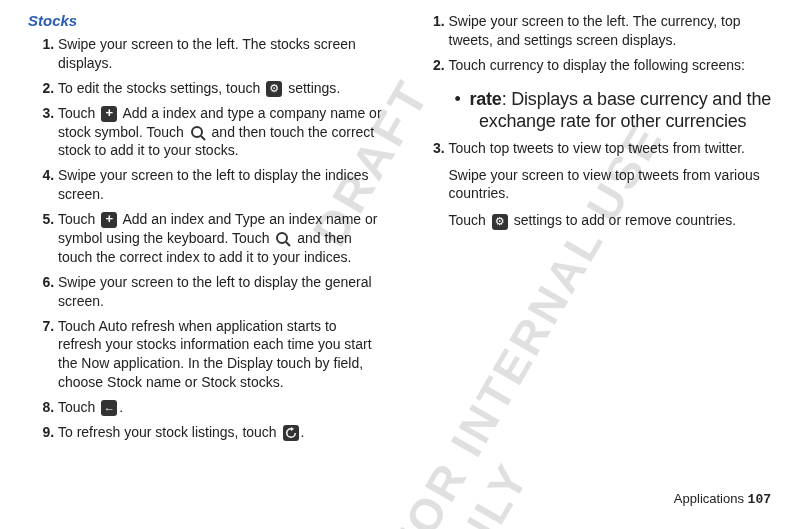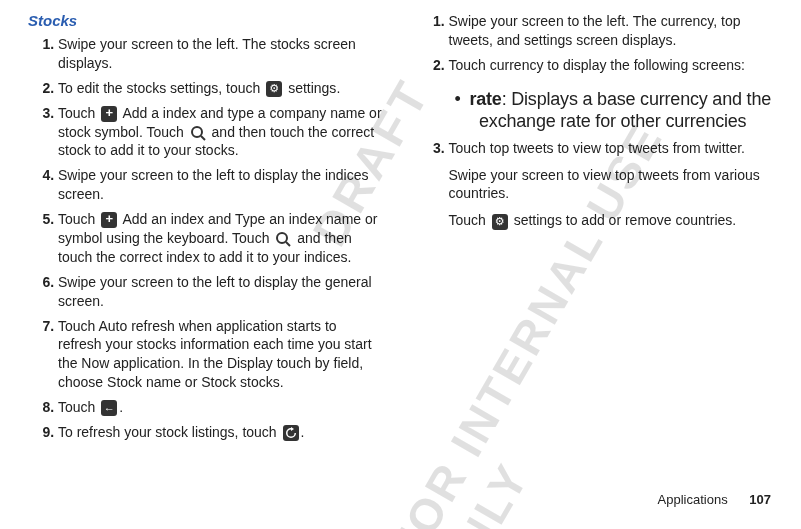--- a/index.html
+++ b/index.html
@@ -138,22 +138,22 @@
     width:16px; height:16px; background:#333; border-radius:3px;
   }
   .icon-refresh svg { width:12px; height:12px; position:absolute; top:2px; left:2px; }
   .condensed { letter-spacing:-0.2px; font-stretch: condensed; }
   .footer {
     position: absolute;
     bottom: 22px;
     right: 30px;
     font-size: 13px;
   }
-  .footer-label { margin-right: 18px; }
-  .footer-page { font-weight: bold; }
+  .footer-label { }
+  .footer-page { font-weight: bold; font-family: Liberation Mono, monospace; }
 </style>
 </head>
 <body>
 
 <div class="page">
 
   <div class="watermark wm-draft">DRAFT</div>
   <div class="watermark wm-internal">FOR INTERNAL USE ONLY</div>
 
   <div class="columns">

